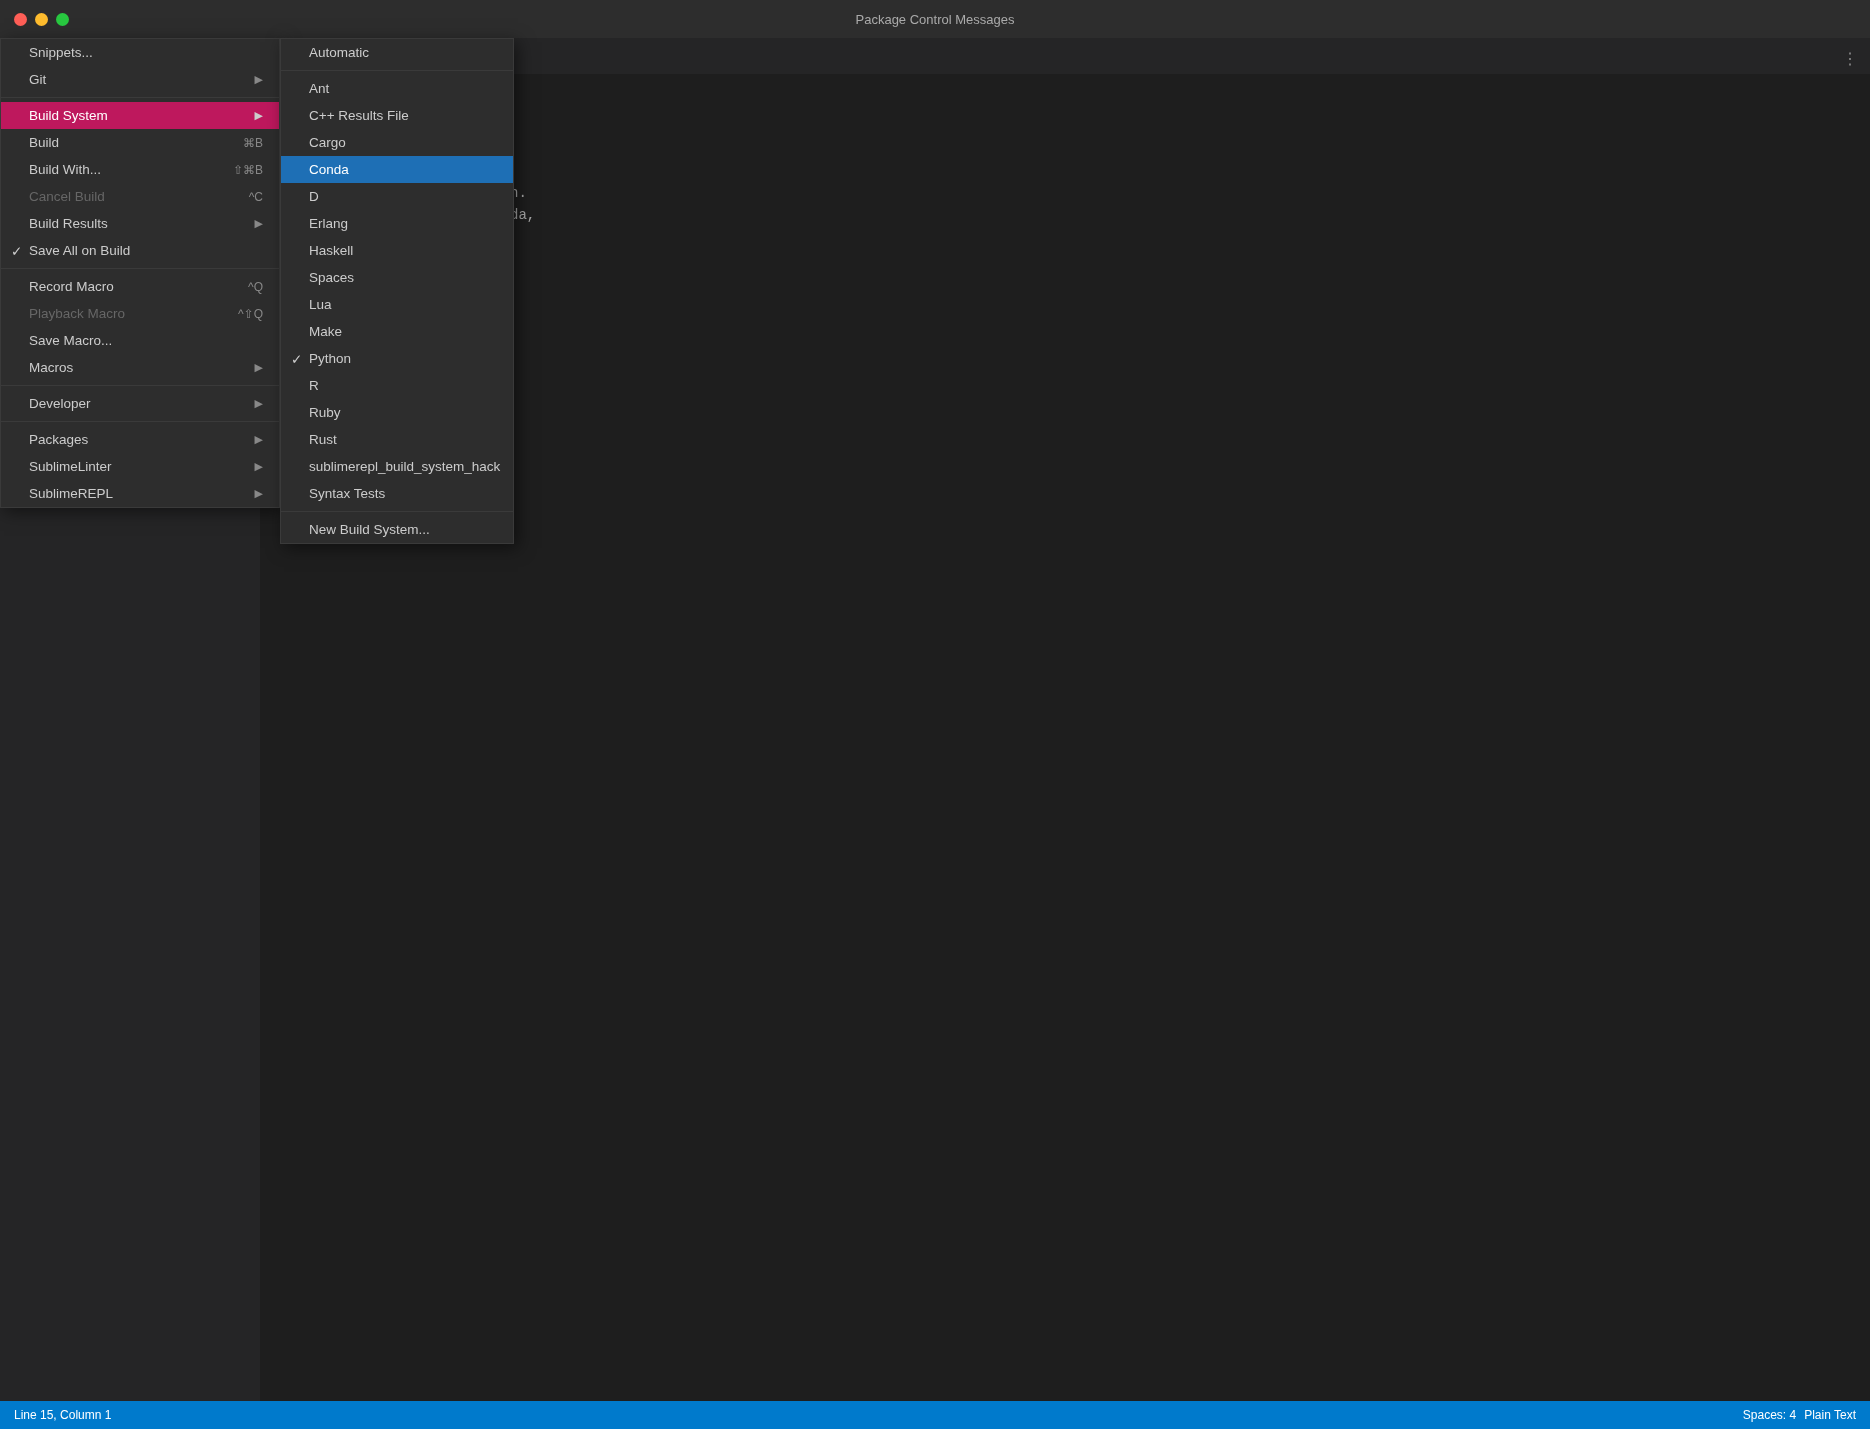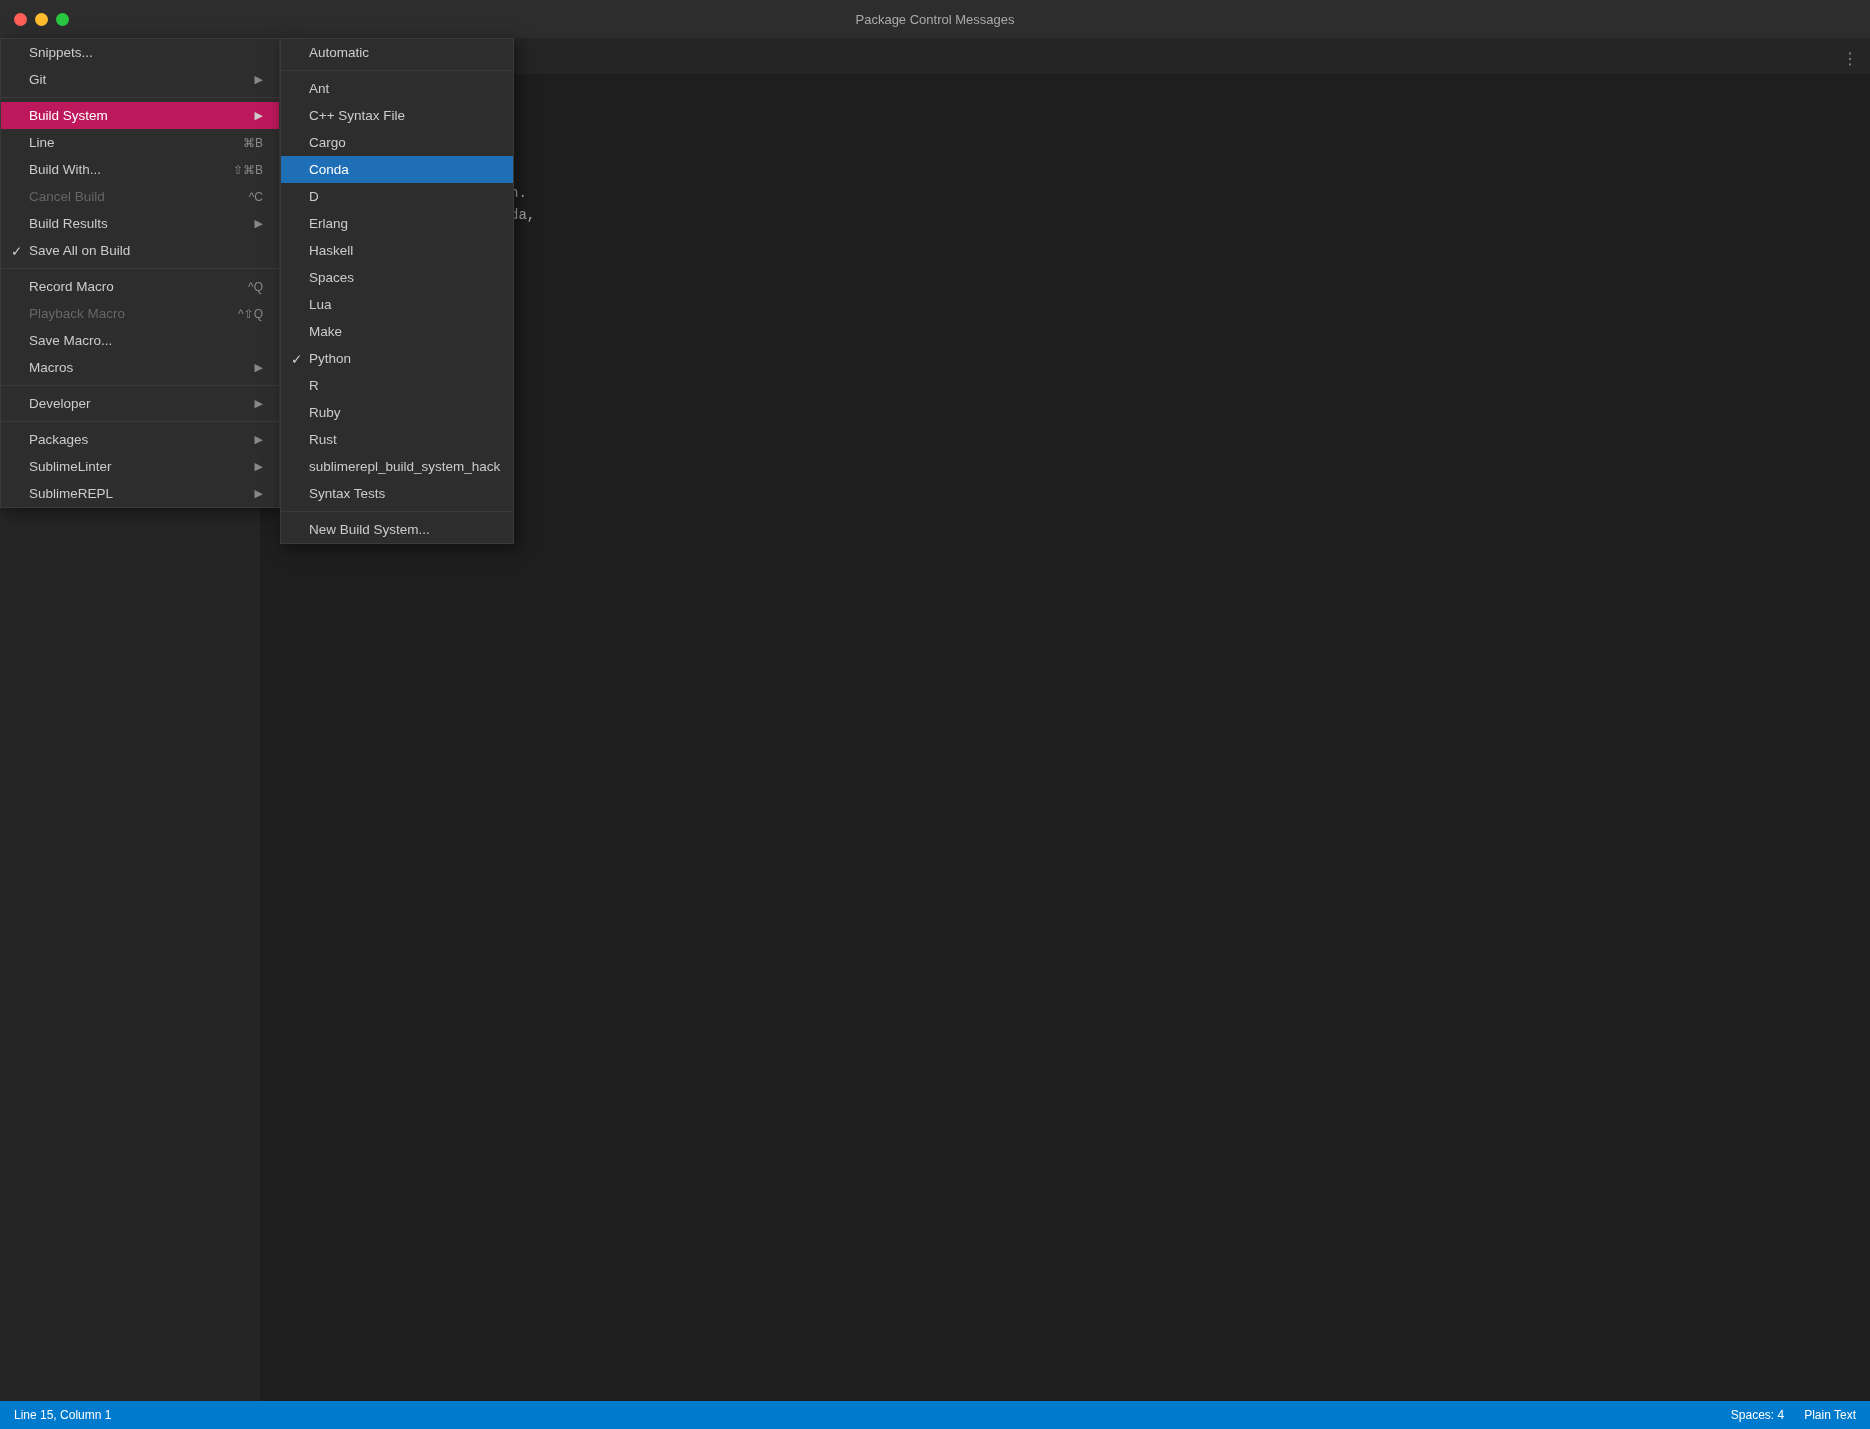--- a/index.html
+++ b/index.html
@@ -161,21 +161,21 @@
       background: #007acc;
       display: flex;
       align-items: center;
       padding: 0 14px;
       font-size: 12px;
       color: #ffffff;
       justify-content: space-between;
     }
     .status-right {
       display: flex;
-      gap: 20px;
+      gap: 8px;
     }
 
     
     .menu-overlay {
       position: absolute;
       top: 38px;
       left: 0;
       right: 0;
       bottom: 28px;
       z-index: 100;
@@ -318,21 +318,21 @@
     <div class="menu-item">
       <span class="menu-item-label">Git</span>
       <span class="menu-arrow">▶</span>
     </div>
     <div class="menu-divider"></div>
     <div class="menu-item highlighted">
       <span class="menu-item-label">Build System</span>
       <span class="menu-arrow">▶</span>
     </div>
     <div class="menu-item">
-      <span class="menu-item-label">Line</span>
+      <span class="menu-item-label">Build</span>
       <span class="menu-shortcut">⌘B</span>
     </div>
     <div class="menu-item">
       <span class="menu-item-label">Build With...</span>
       <span class="menu-shortcut">⇧⌘B</span>
     </div>
     <div class="menu-item disabled">
       <span class="menu-item-label">Cancel Build</span>
       <span class="menu-shortcut">^C</span>
     </div>
@@ -381,21 +381,21 @@
 
   <div class="menu-level2">
     <div class="menu-item">
       <span class="menu-item-label">Automatic</span>
     </div>
     <div class="menu-divider"></div>
     <div class="menu-item">
       <span class="menu-item-label">Ant</span>
     </div>
     <div class="menu-item">
-      <span class="menu-item-label">C++ Syntax File</span>
+      <span class="menu-item-label">C++ Results File</span>
     </div>
     <div class="menu-item">
       <span class="menu-item-label">Cargo</span>
     </div>
     <div class="menu-item conda-selected">
       <span class="menu-item-label">Conda</span>
     </div>
     <div class="menu-item">
       <span class="menu-item-label">D</span>
     </div>

